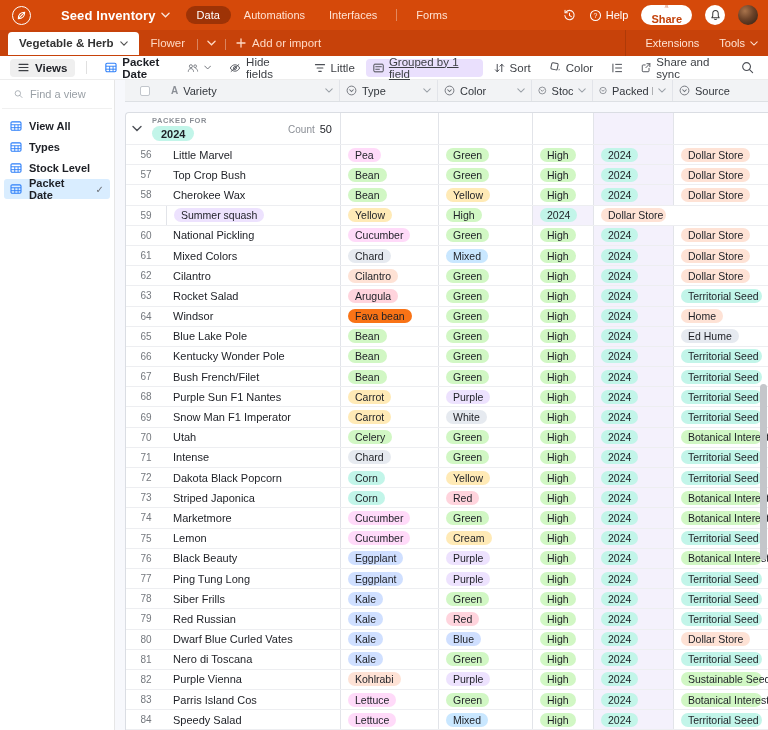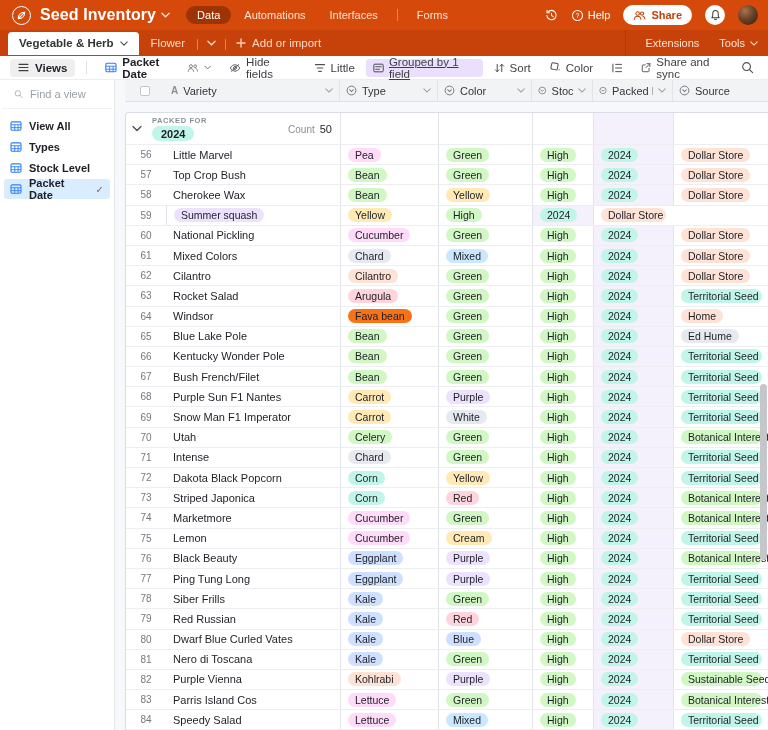--- a/index.html
+++ b/index.html
@@ -5,31 +5,31 @@
   * { margin:0; padding:0; box-sizing:border-box; }
   html,body { width:768px; height:730px; overflow:hidden;
     font-family:"Liberation Sans","DejaVu Sans",sans-serif;
     -webkit-font-smoothing:antialiased; background:#fff; }
 
   
   .topbar { height:30px; background:#D5490A; display:flex; align-items:center;
     padding:0 10px 0 12px; color:#fff; }
   .logo { width:19px; height:19px; border:1.6px solid #fff; border-radius:50%;
     display:flex; align-items:center; justify-content:center; margin-right:9px; flex:none; }
-  .app-title { font-size:16px; font-weight:bold; letter-spacing:.1px; }
+  .app-title { font-size:13px; font-weight:bold; letter-spacing:.1px;margin-left:21px; }
   .title-chev { margin-left:5px; opacity:.85; }
   .topnav { display:flex; align-items:center; margin-left:16px; gap:2px; }
   .topnav-item { font-size:11px; color:#FFE3D3; padding:3px 11px; border-radius:11px; cursor:pointer; }
   .topnav-item.active { background:#9E3306; color:#fff; }
   .topnav-sep { width:1px; height:12px; background:rgba(255,255,255,.35); margin:0 6px; }
   .topbar-right { margin-left:auto; display:flex; align-items:center; gap:13px; }
   .tb-icon { opacity:.95; display:flex; align-items:center; }
   .help { display:flex; align-items:center; gap:4px; font-size:11px; color:#fff; }
   .share-btn { background:#fff; color:#C4420A; font-size:11px; font-weight:bold;
-    border-radius:11px; height:20px; padding:0 10px; display:flex; align-items:center; gap:5px; border:none; cursor:pointer; }
+    border-radius:11px; height:20px; padding:0 10px; display:flex; align-items:center; gap:5px; border:none; cursor:pointer;flex-direction:column; }
   .bell-wrap { width:20px; height:20px; border-radius:50%; background:#fff;
     display:flex; align-items:center; justify-content:center; }
   .avatar { width:20px; height:20px; border-radius:50%;
     background:radial-gradient(circle at 35% 30%, #a9744c 0%, #6b4228 45%, #2e1d12 100%); }
 
   
   .tabbar { height:26px; background:#C7420A; display:flex; align-items:center; padding:0 0 0 8px; position:relative; }
   .table-tab.active { background:#fff; color:#333; height:23px; display:flex; align-items:center; gap:6px;
     padding:0 11px; border-radius:4px 4px 0 0; font-size:11.5px; font-weight:bold; }
   .table-tab.inactive { color:#FFD9C4; height:23px; display:flex; align-items:center; padding:0 12px; font-size:11.5px; }

